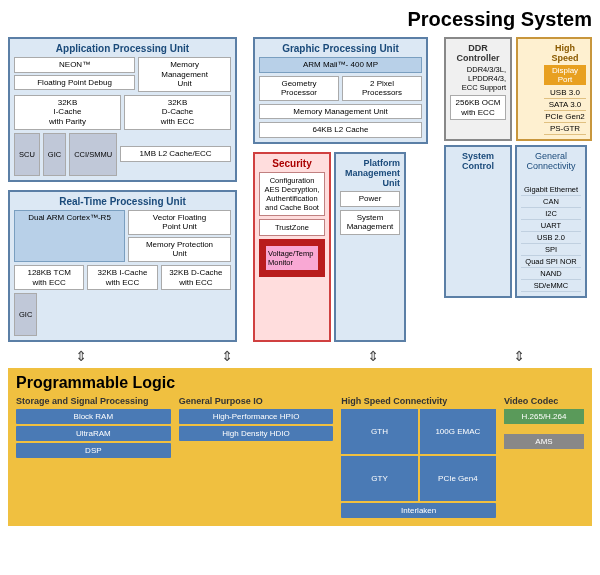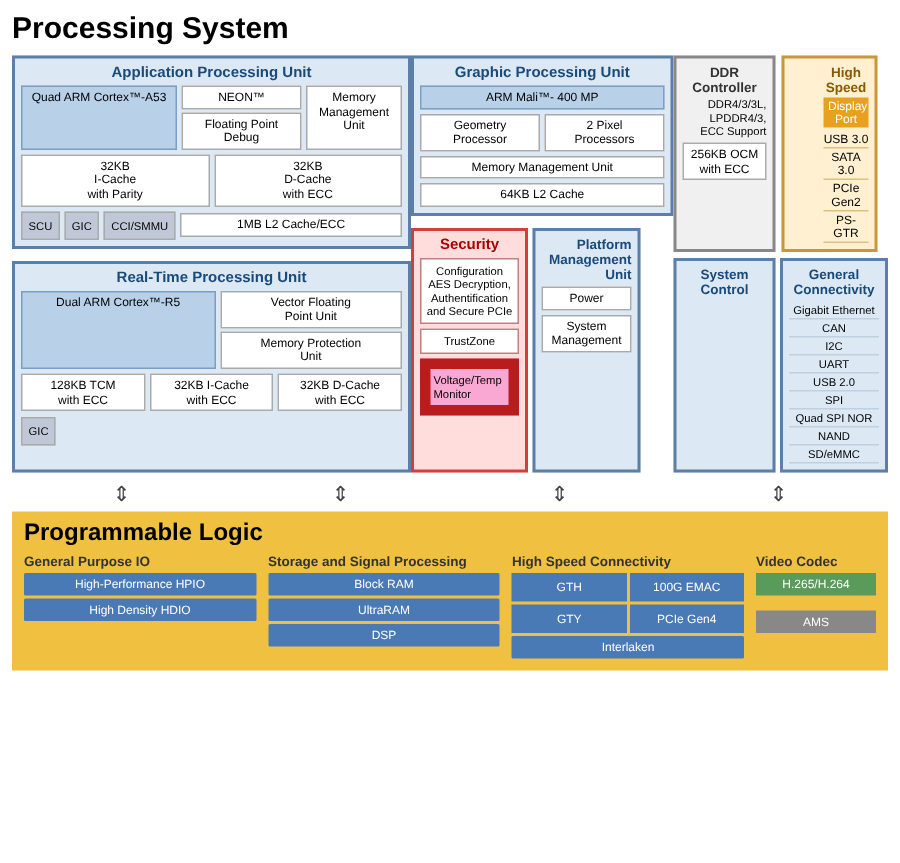--- a/index.html
+++ b/index.html
@@ -9,25 +9,26 @@
       width: 600px;
       padding: 8px;
       background: #fff;
     }
 
     .page-title {
       font-size: 20px;
       font-weight: bold;
       margin-bottom: 6px;
       color: #000;
+      text-align: right;
     }
 
     .top-section {
       display: flex;
-      gap: 0;
+      gap: 16px;
       margin-bottom: 4px;
     }
 
     
     .apu-box {
       border: 2px solid #5b7fa6;
       background: #dce8f4;
       padding: 4px;
       margin-bottom: 4px;
     }
@@ -68,21 +69,21 @@
 
     .apu-row3 {
       display: flex;
       gap: 3px;
       align-items: center;
     }
 
     .small-btn {
       border: 1px solid #aaa;
       background: #c0c8d8;
-      padding: 4px 4px;
+      padding: 16px 4px;
       font-size: 7.5px;
       text-align: center;
     }
 
     
     .gpu-box {
       border: 2px solid #5b7fa6;
       background: #dce8f4;
       padding: 4px;
       margin-bottom: 4px;
@@ -226,24 +227,24 @@
     
     .gc-box {
       border: 2px solid #5b7fa6;
       background: #dce8f4;
       padding: 4px;
       width: 82px;
     }
 
     .gc-title {
       font-size: 9px;
-      font-weight: bold;
+      font-weight: normal;
       color: #1a4a7a;
       text-align: center;
-      margin-bottom: 3px;
+      margin-bottom: 13px;
     }
 
     .gc-item {
       font-size: 7.5px;
       text-align: center;
       border-bottom: 1px solid #c0d0e0;
       padding: 1px 0;
     }
 
     
@@ -302,21 +303,21 @@
       text-align: center;
       padding: 3px 4px;
       margin-bottom: 2px;
     }
 
     .pl-item-small {
       background: #4a7ab5;
       color: #fff;
       font-size: 8px;
       text-align: center;
-      padding: 5px 2px;
+      padding: 18px 2px;
     }
 
     .pl-item-green {
       background: #5a9a5a;
       color: #fff;
       font-size: 8px;
       text-align: center;
       padding: 3px 4px;
       margin-bottom: 2px;
     }
@@ -337,21 +338,20 @@
 <div class="main-container">
   <div class="page-title">Processing System</div>
 
   <div class="top-section">
 
     <div style="display:flex;flex-direction:column;gap:4px;flex:1;">
 
       <div class="apu-box">
         <div class="apu-title">Application Processing Unit</div>
         <div class="apu-row1">
-          <div class="cell cell-blue" style="flex:1.2;">Quad ARM Cortex™-A53</div>
           <div style="display:flex;flex-direction:column;gap:2px;flex:1;">
             <div class="cell">NEON™</div>
             <div class="cell">Floating Point Debug</div>
           </div>
           <div class="cell" style="flex:0.7;white-space:pre-wrap;">Memory
 Management
 Unit</div>
         </div>
         <div class="apu-row2">
           <div class="cell" style="flex:1;white-space:pre-wrap;">32KB
@@ -410,21 +410,21 @@
         <div class="cell">64KB L2 Cache</div>
       </div>
 
       <div style="display:flex;gap:3px;flex:1;">
 
         <div class="sec-box">
           <div class="sec-title">Security</div>
           <div class="sec-item" style="white-space:pre-wrap;">Configuration
 AES Decryption,
 Authentification
-and Secure PCIe</div>
+and Cache Boot</div>
           <div class="sec-item">TrustZone</div>
           <div class="sec-item-orange" style="white-space:pre-wrap;">Voltage/Temp
 Monitor</div>
         </div>
 
         <div class="pmu-box">
           <div class="pmu-title" style="white-space:pre-wrap;">Platform
 Management
 Unit</div>
           <div class="cell" style="margin-bottom:3px;">Power</div>
@@ -442,21 +442,21 @@
         <div class="ddr-box" style="width:68px;">
           <div class="ddr-title" style="white-space:pre-wrap;">DDR
 Controller</div>
           <div style="font-size:7.5px;text-align:right;margin-bottom:3px;white-space:pre-wrap;">DDR4/3/3L,
 LPDDR4/3,
 ECC Support</div>
           <div class="ocm-cell" style="white-space:pre-wrap;">256KB OCM
 with ECC</div>
         </div>
 
-        <div class="hs-box" style="width:64px;padding-left:26px;">
+        <div class="hs-box" style="width:76px;padding-left:26px;">
           <div class="hs-title" style="white-space:pre-wrap;">High
 Speed</div>
           <div class="hs-item-highlight">Display Port</div>
           <div class="hs-item">USB 3.0</div>
           <div class="hs-item">SATA 3.0</div>
           <div class="hs-item">PCIe Gen2</div>
           <div class="hs-item">PS-GTR</div>
         </div>
       </div>
 
@@ -490,30 +490,30 @@
     <span>⇕</span>
     <span>⇕</span>
     <span>⇕</span>
   </div>
 
   <div class="pl-section">
     <div class="pl-title">Programmable Logic</div>
     <div class="pl-row">
 
       <div class="pl-col">
-        <div class="pl-col-title">General Purpose IO</div>
-        <div class="pl-item">High-Performance HPIO</div>
-        <div class="pl-item">High Density HDIO</div>
-      </div>
-
-      <div class="pl-col">
         <div class="pl-col-title">Storage and Signal Processing</div>
         <div class="pl-item">Block RAM</div>
         <div class="pl-item">UltraRAM</div>
         <div class="pl-item">DSP</div>
+      </div>
+
+      <div class="pl-col">
+        <div class="pl-col-title">General Purpose IO</div>
+        <div class="pl-item">High-Performance HPIO</div>
+        <div class="pl-item">High Density HDIO</div>
       </div>
 
       <div class="pl-col">
         <div class="pl-col-title">High Speed Connectivity</div>
         <div style="display:grid;grid-template-columns:1fr 1fr;gap:2px;margin-bottom:2px;">
           <div class="pl-item-small">GTH</div>
           <div class="pl-item-small">100G EMAC</div>
           <div class="pl-item-small">GTY</div>
           <div class="pl-item-small">PCIe Gen4</div>
         </div>

